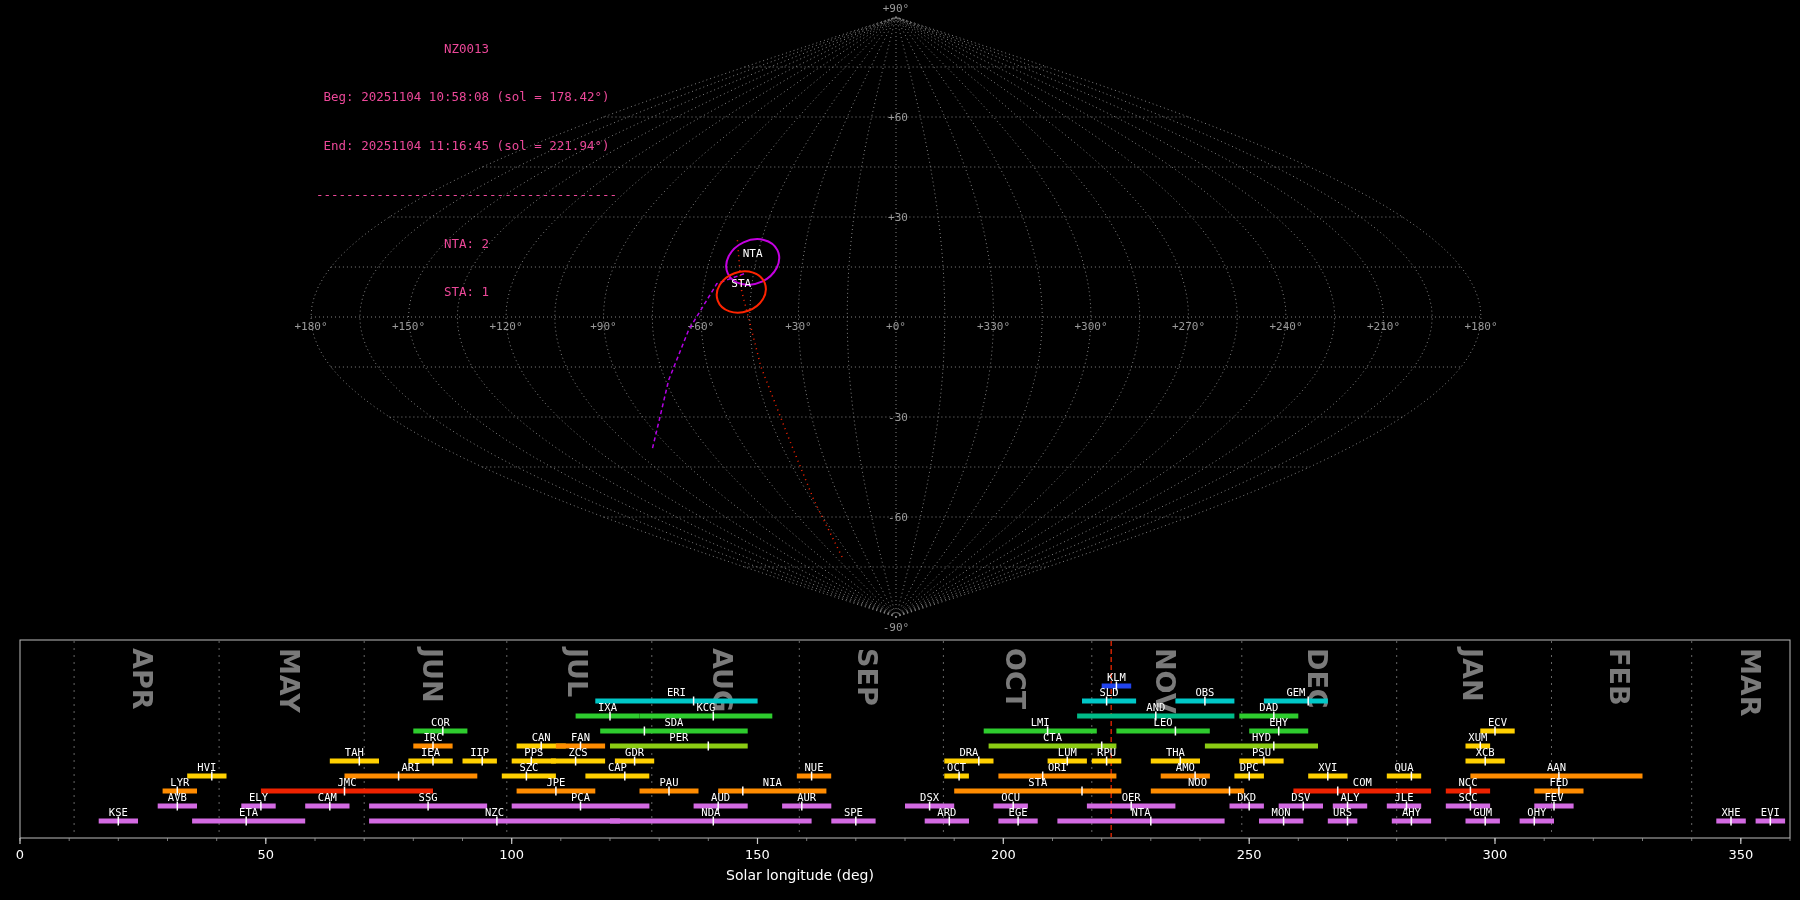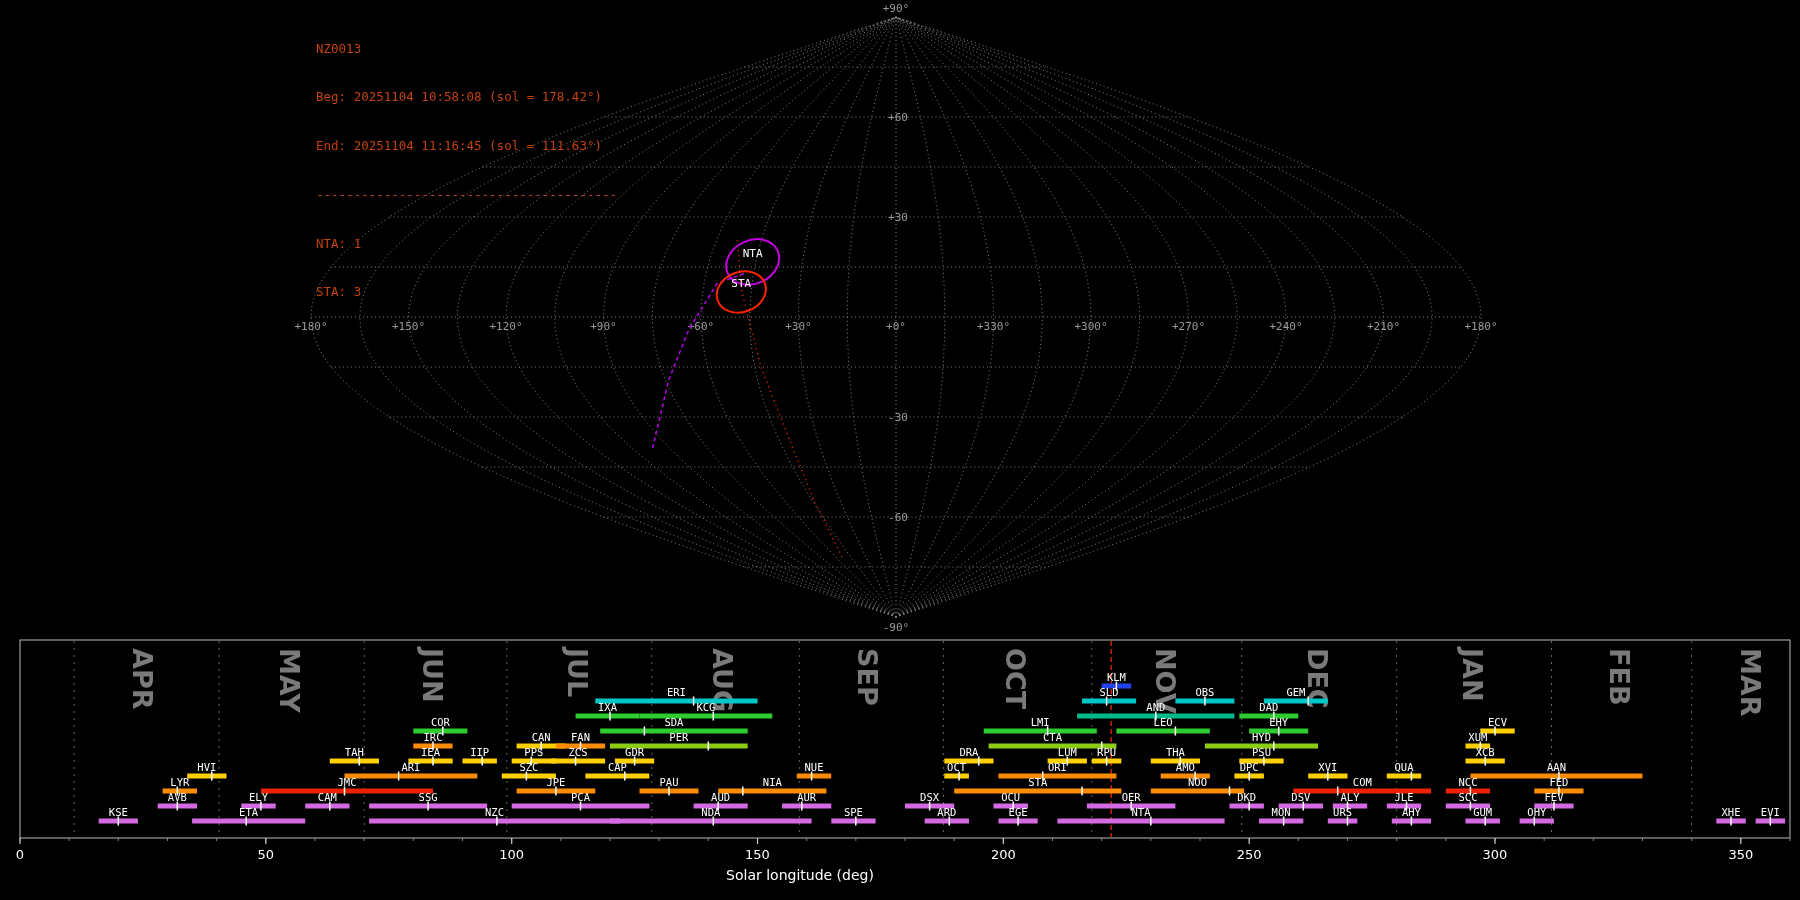--- a/index.html
+++ b/index.html
@@ -1,20 +1,20 @@
 <!DOCTYPE html>
 <html><head>
 <meta charset="utf-8">
 <style>
   html,body{margin:0;padding:0;background:#000;}
   .viewport{position:relative;width:1800px;height:900px;background:#000;overflow:hidden;
             font-family:"DejaVu Sans Mono",monospace;}
   .viewport svg{position:absolute;left:0;top:0;}
-  .header{position:absolute;left:316px;top:8px;color:#c2410c;
-          font:12.5px/1.3 "DejaVu Sans Mono",monospace;white-space:pre;}
+  .header{position:absolute;left:316px;top:8px;color:#ec4899;
+          font:12.5px/1.3 "DejaVu Sans Mono",monospace;white-space:pre;text-align:center;}
 </style>
 </head>
 <body>
 
 <div class="viewport">
   <svg id="plot" width="1800" height="900" viewBox="0 0 1800 900">
       <g>
         <g stroke="#9a9a9a" fill="none" stroke-width="1" stroke-dasharray="1 3" opacity="0.85">
           <line x1="744.6" y1="567.0" x2="1047.4" y2="567.0"></line>
           <line x1="603.5" y1="517.0" x2="1188.5" y2="517.0"></line>
@@ -421,18 +421,18 @@
         <line x1="1495.0" y1="838" x2="1495.0" y2="844" stroke="#ccc" stroke-width="1.2"></line>
         <text x="1495.0" y="859" fill="#fff" font-size="13" font-family="&quot;DejaVu Sans&quot;, sans-serif" text-anchor="middle">300</text>
         <line x1="1740.8" y1="838" x2="1740.8" y2="844" stroke="#ccc" stroke-width="1.2"></line>
         <text x="1740.8" y="859" fill="#fff" font-size="13" font-family="&quot;DejaVu Sans&quot;, sans-serif" text-anchor="middle">350</text>
         <text x="800" y="880" fill="#fff" font-size="14" font-family="&quot;DejaVu Sans&quot;, sans-serif" text-anchor="middle">Solar longitude (deg)</text>
       </g>
     </svg>
   <div class="header">
     <div>NZ0013</div>
     <div>Beg: 20251104 10:58:08 (sol = 178.42°)</div>
-    <div>End: 20251104 11:16:45 (sol = 111.63°)</div>
+    <div>End: 20251104 11:16:45 (sol = 221.94°)</div>
     <div>----------------------------------------</div>
-    <div>NTA: 1</div>
-    <div>STA: 3</div>
+    <div>NTA: 2</div>
+    <div>STA: 1</div>
   </div>
 </div>
 
 </body></html>

